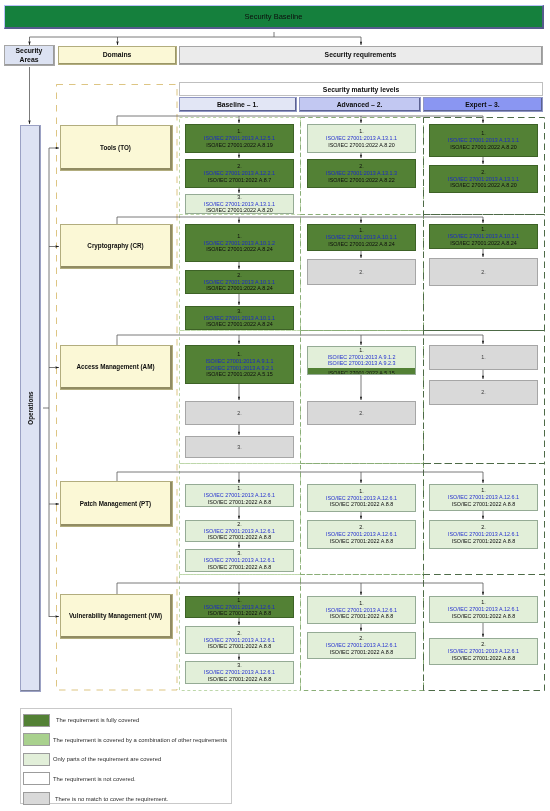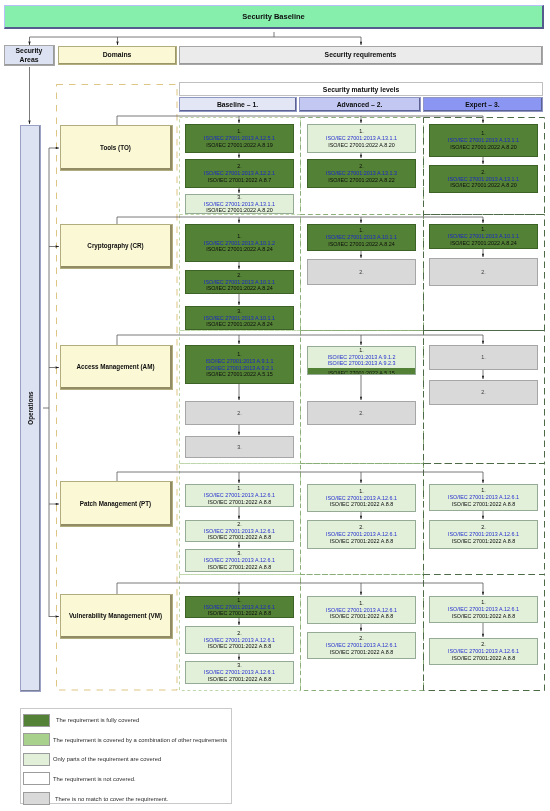--- a/index.html
+++ b/index.html
@@ -2,25 +2,25 @@
 <html><head>
 <meta charset="utf-8">
 <title>Security Baseline diagram</title>
 <style>
   html,body{margin:0;padding:0;}
   body{width:550px;height:811px;background:#ffffff;
        font-family:"Liberation Sans",sans-serif;position:relative;overflow:hidden;}
   #stage{position:absolute;left:0;top:0;width:550px;height:811px;}
   .abs{position:absolute;box-sizing:border-box;}
 
-  .banner{background:#86efac;
+  .banner{background:#15803d;
           border-top:1px solid #b9c0f8;border-left:1px solid #b9c0f8;
           border-right:2px solid #555b8c;border-bottom:2px solid #555b8c;
           display:flex;align-items:center;justify-content:center;
-          font-size:7.5px;font-weight:bold;color:#0d0d0d;}
+          font-size:7.5px;font-weight:normal;color:#0d0d0d;}
 
   .b3d{display:flex;align-items:center;justify-content:center;text-align:center;
        font-size:6.8px;font-weight:bold;color:#0d0d0d;line-height:1.35;
        border-top:1px solid #ffffff;border-left:1px solid #ffffff;
        border-right:2px solid #9a9a9a;border-bottom:2px solid #9a9a9a;
        outline:1px solid #a6a6a6;outline-offset:-1px;}
   .b3d.lav{background:#DCE2F2;}
   .b3d.cream{background:#FBF8D6;border-right-color:#9b9768;border-bottom-color:#9b9768;
              outline-color:#b2ad7e;}
   .b3d.gray{background:#EBEBEB;}

